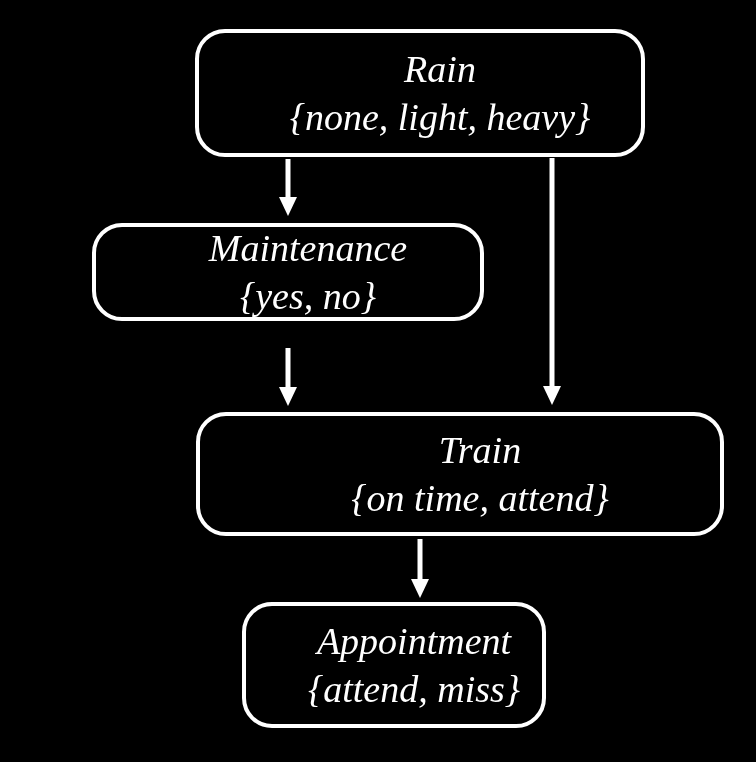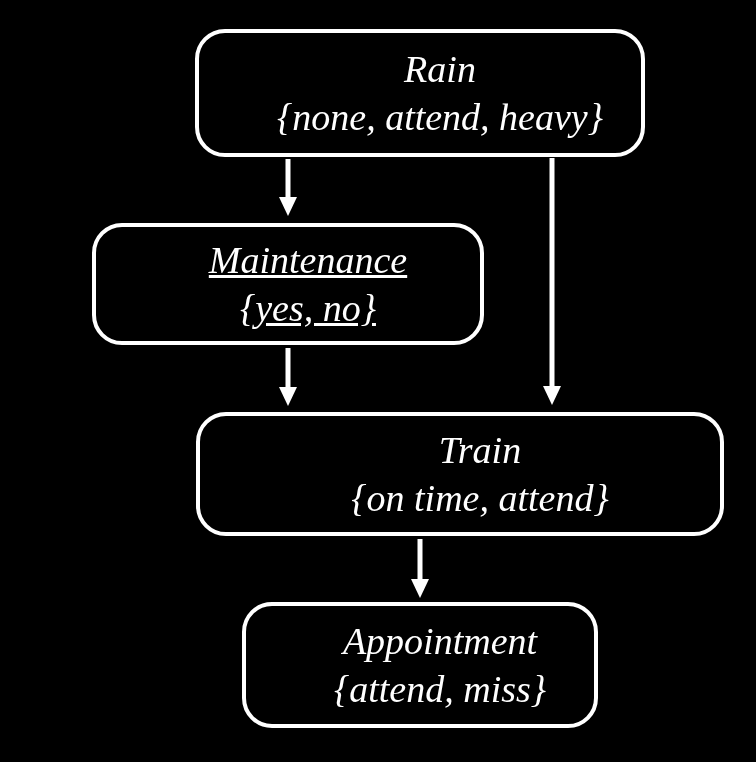--- a/index.html
+++ b/index.html
@@ -36,23 +36,23 @@
     font-size: 38px;
     line-height: 48px;
     z-index: 2;
     padding-left: 40px;
   }
   .node .node-label,
   .node .node-domain {
     white-space: nowrap;
   }
   #node-rain        { left: 195px; top: 29px;  width: 450px; height: 128px; }
-  #node-maintenance { left: 92px;  top: 223px; width: 392px; height: 122px; text-decoration: underline; }
+  #node-maintenance { left: 92px;  top: 223px; width: 392px; height: 98px; }
   #node-train       { left: 196px; top: 412px; width: 528px; height: 124px; }
-  #node-appointment { left: 242px; top: 602px; width: 356px; height: 126px; }
+  #node-appointment { left: 242px; top: 602px; width: 304px; height: 126px; }
   svg.edges {
     position: absolute;
     inset: 0;
     z-index: 1;
   }
   svg.edges line {
     stroke: #ffffff;
     stroke-width: 5;
   }
   svg.edges polygon {
@@ -78,21 +78,21 @@
       <polygon points="279,387 297,387 288,406"></polygon>
     </g>
     <g>
       <line x1="420" y1="539" x2="420" y2="581"></line>
       <polygon points="411,579 429,579 420,598"></polygon>
     </g>
   </svg>
 
   <div class="node" id="node-rain">
     <div class="node-label">Rain</div>
-    <div class="node-domain">{none, attend, heavy}</div>
+    <div class="node-domain">{none, light, heavy}</div>
   </div>
 
   <div class="node" id="node-maintenance">
     <div class="node-label">Maintenance</div>
     <div class="node-domain">{yes, no}</div>
   </div>
 
   <div class="node" id="node-train">
     <div class="node-label">Train</div>
     <div class="node-domain">{on time, attend}</div>

